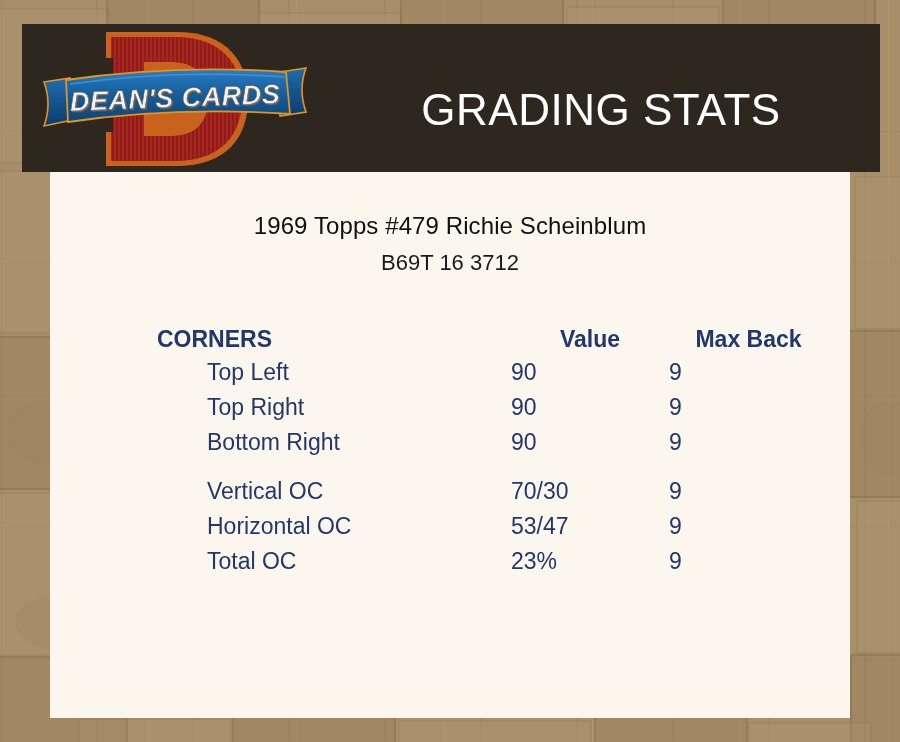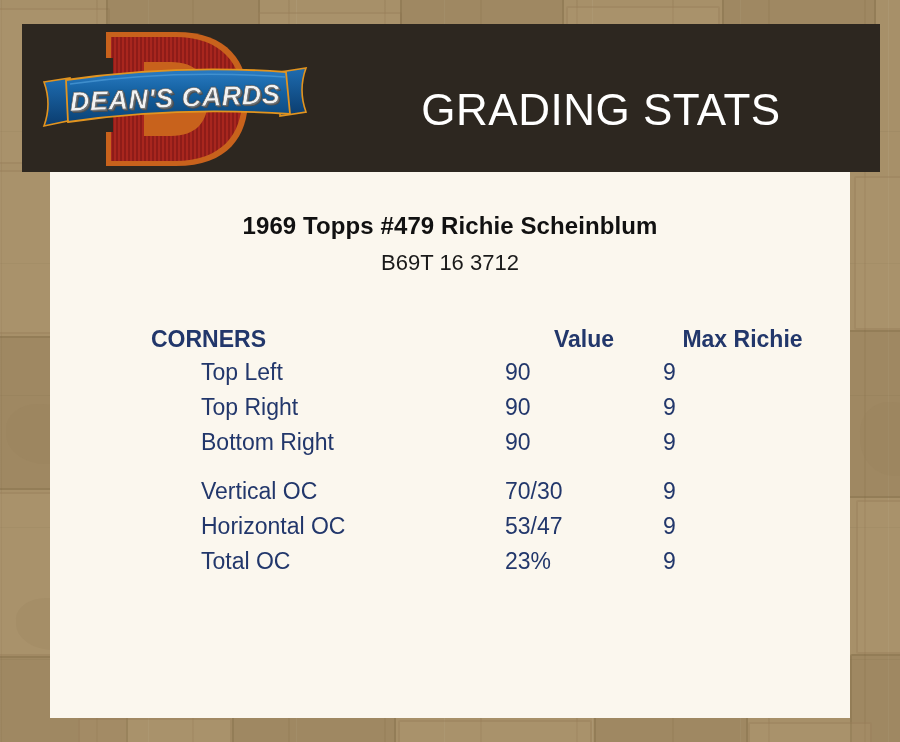--- a/index.html
+++ b/index.html
@@ -162,21 +162,21 @@
     top: 172px;
     width: 800px;
     height: 546px;
     background: #fbf7ee;
     z-index: 4;
   }
 
   .card-title {
     text-align: center;
     color: #111111;
-    font-weight: bold;
+    font-weight: normal;
     font-size: 24px;
     margin-top: 40px;
     letter-spacing: 0.1px;
   }
   .card-subtitle {
     text-align: center;
     color: #1a1a1a;
     font-size: 22px;
     font-weight: normal;
     margin-top: 10px;
@@ -184,20 +184,21 @@
 
   
   .stats {
     margin-top: 36px;
     padding-left: 101px;
     padding-right: 28px;
   }
   .stats-table {
     width: 671px;
     border-collapse: collapse;
+    margin-left: 6px;
   }
   .stats-table td, .stats-table th {
     padding: 0;
     border: 0;
   }
   .col-label   { width: 354px; }
   .col-value   { width: 158px; }
   .col-max     { width: 159px; }
 
   .row-section td {
@@ -306,21 +307,21 @@
       <table class="stats-table">
         <colgroup>
           <col class="col-label">
           <col class="col-value">
           <col class="col-max">
         </colgroup>
         <tbody id="stats-body">
             <tr class="row-section">
               <td>CORNERS</td>
               <td class="hdr-value">Value</td>
-              <td class="hdr-max">Max Richie</td>
+              <td class="hdr-max">Max Back</td>
             </tr>
             <tr class="row-data">
               <td class="cell-label">Top Left</td>
               <td class="cell-value">90</td>
               <td class="cell-max">9</td>
             </tr>
             <tr class="row-data">
               <td class="cell-label">Top Right</td>
               <td class="cell-value">90</td>
               <td class="cell-max">9</td>

